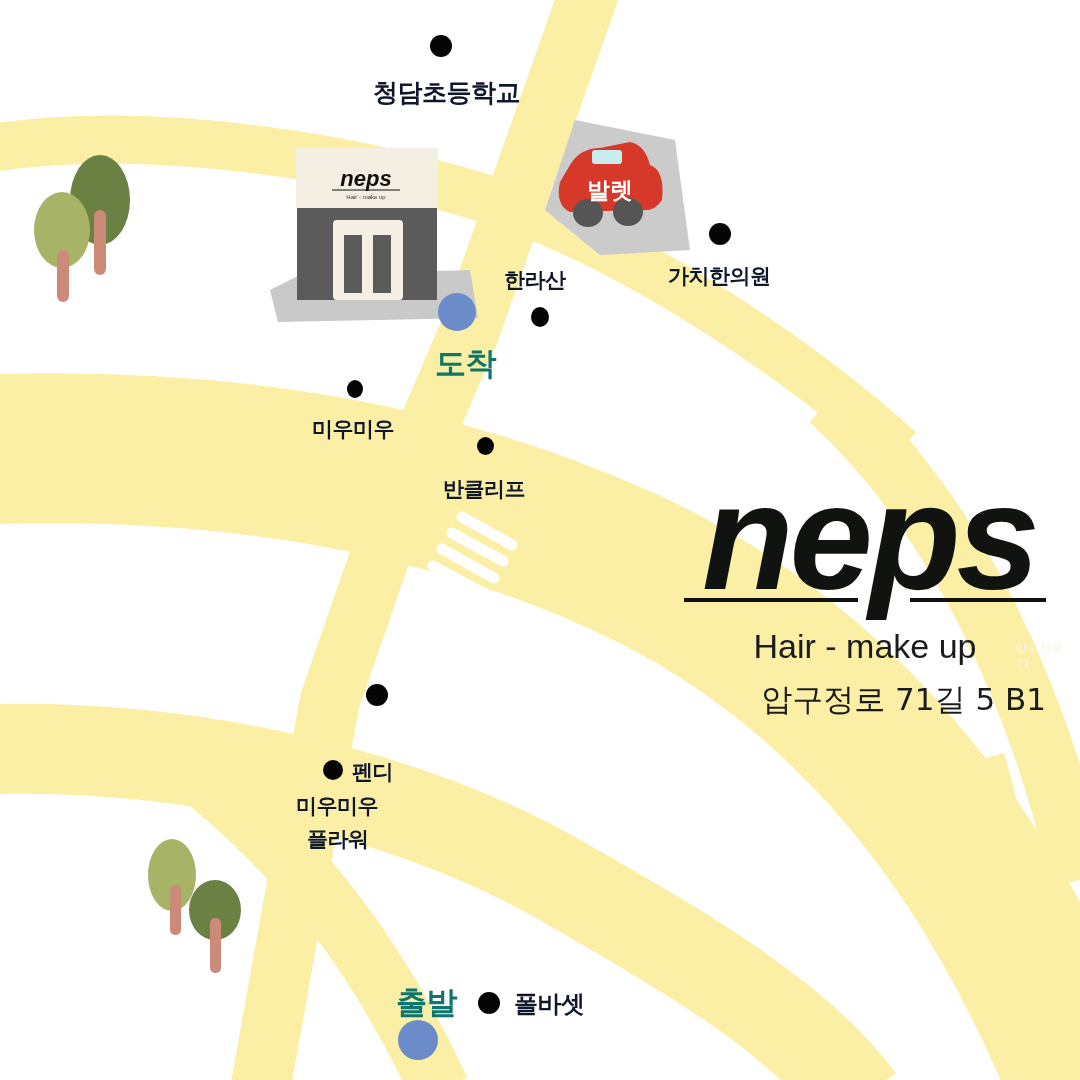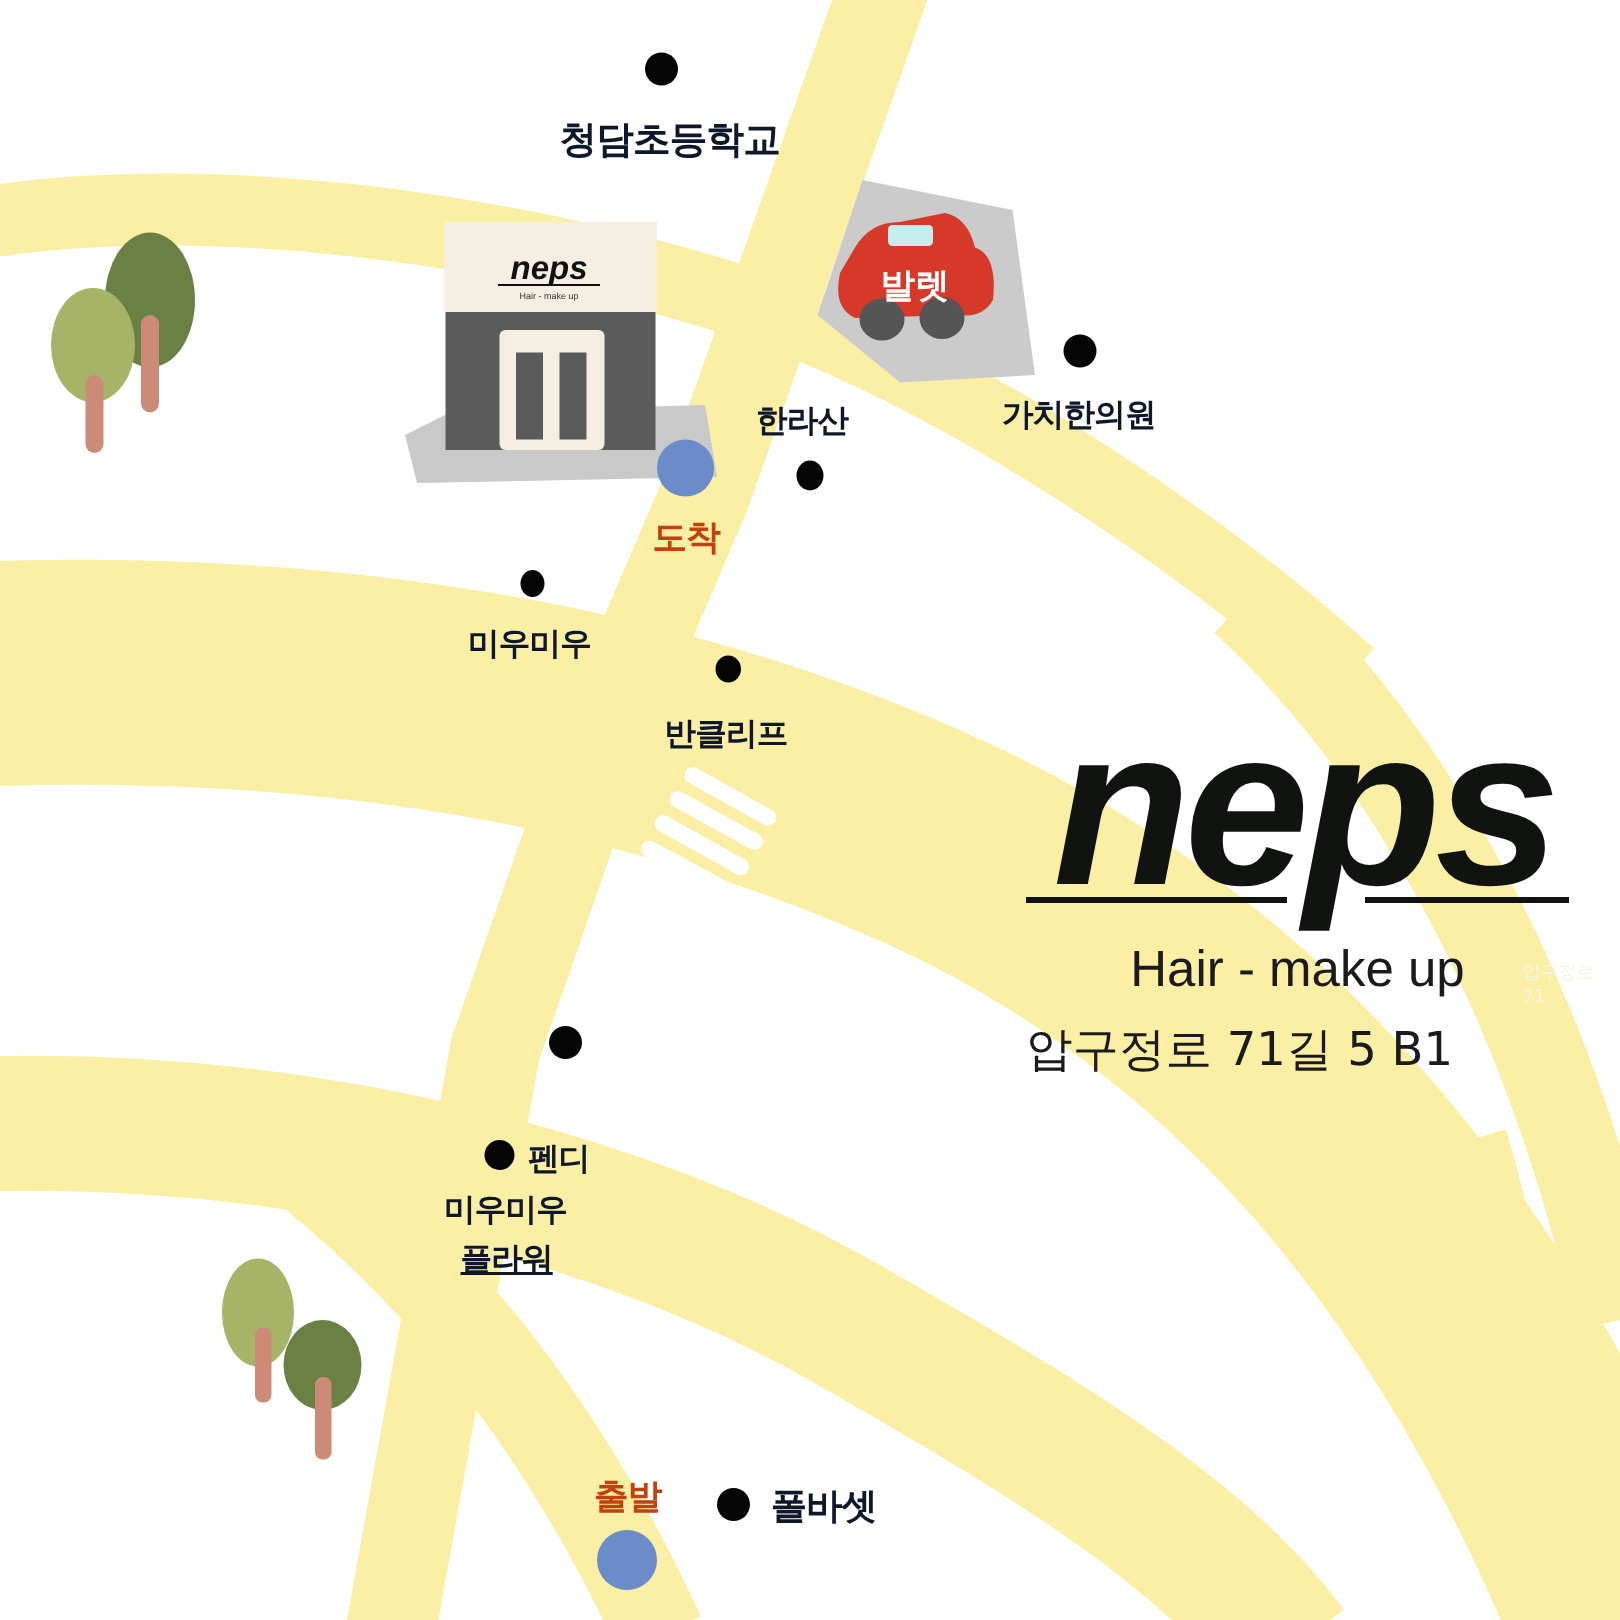--- a/index.html
+++ b/index.html
@@ -1,24 +1,24 @@
 <!DOCTYPE html>
 <html><head>
   <meta charset="utf-8">
   <style>
     html, body { margin: 0; padding: 0; }
     body { width: 1080px; height: 1080px; position: relative; overflow: hidden; background: #ffffff; font-family: "DejaVu Sans", sans-serif; }
     .map { position: absolute; left: 0; top: 0; width: 1080px; height: 1080px; }
     .lbl { position: absolute; font-weight: bold; color: #0f172a; font-size: 21px; white-space: nowrap; letter-spacing: -0.5px; }
-    .lbl.blue { color: #c2410c; font-size: 23px; }
+    .lbl.blue { color: #0f766e; font-size: 31px; }
     .dot { position: absolute; width: 22px; height: 22px; border-radius: 50%; background: #050505; }
     .brand { position: absolute; left: 684px; top: 462px; width: 370px; text-align: center; }
     .brand-name { font-family: "Liberation Sans", sans-serif; font-weight: bold; font-style: italic; font-size: 150px; color: #111311; letter-spacing: -4px; line-height: 150px; }
     .brand-sub { position: absolute; left: 0; top: 165px; width: 362px; text-align: center; font-family: "Liberation Sans", sans-serif; font-size: 34px; color: #1b1b1b; }
-    .brand-addr { position: absolute; left: 0; top: 217px; width: 362px; text-align: left; font-family: "DejaVu Sans", sans-serif; font-size: 31px; color: #1b1b1b; }
+    .brand-addr { position: absolute; left: 0; top: 217px; width: 362px; text-align: right; font-family: "DejaVu Sans", sans-serif; font-size: 31px; color: #1b1b1b; }
     .ghost { position: absolute; left: 1015px; top: 640px; font-size: 12px; color: #f7f4e4; }
     .car-text { position: absolute; left: 587px; top: 175px; color: #fff; font-weight: bold; font-size: 23px; }
   </style>
 </head>
 <body>
 
 <svg class="map" viewBox="0 0 1080 1080" xmlns="http://www.w3.org/2000/svg">
 
   <g fill="none" stroke="#fbefa6" stroke-linecap="butt">
 
@@ -100,21 +100,21 @@
 <div class="dot" style="left:478px;top:992px;"></div>
 
 <div class="lbl" style="left:373px;top:76px;font-size:25px;">청담초등학교</div>
 <div class="car-text">발렛</div>
 <div class="lbl" style="left:668px;top:262px;font-family:Liberation Serif, serif;">가치한의원</div>
 <div class="lbl" style="left:504px;top:266px;">한라산</div>
 <div class="lbl" style="left:312px;top:415px;">미우미우</div>
 <div class="lbl" style="left:443px;top:475px;">반클리프</div>
 <div class="lbl" style="left:352px;top:758px;">펜디</div>
 <div class="lbl" style="left:296px;top:792px;">미우미우</div>
-<div class="lbl" style="left:307px;top:825px;text-decoration:underline;">플라워</div>
+<div class="lbl" style="left:307px;top:825px;">플라워</div>
 <div class="lbl" style="left:514px;top:988px;font-size:24px;">폴바셋</div>
 
 <div class="lbl blue" style="left:435px;top:343px;">도착</div>
 <div class="lbl blue" style="left:396px;top:982px;">출발</div>
 
 <div class="brand">
   <div class="brand-name">neps</div>
   <div class="brand-sub">Hair - make up</div>
   <div class="brand-addr">압구정로 71길 5 B1</div>
 </div>

